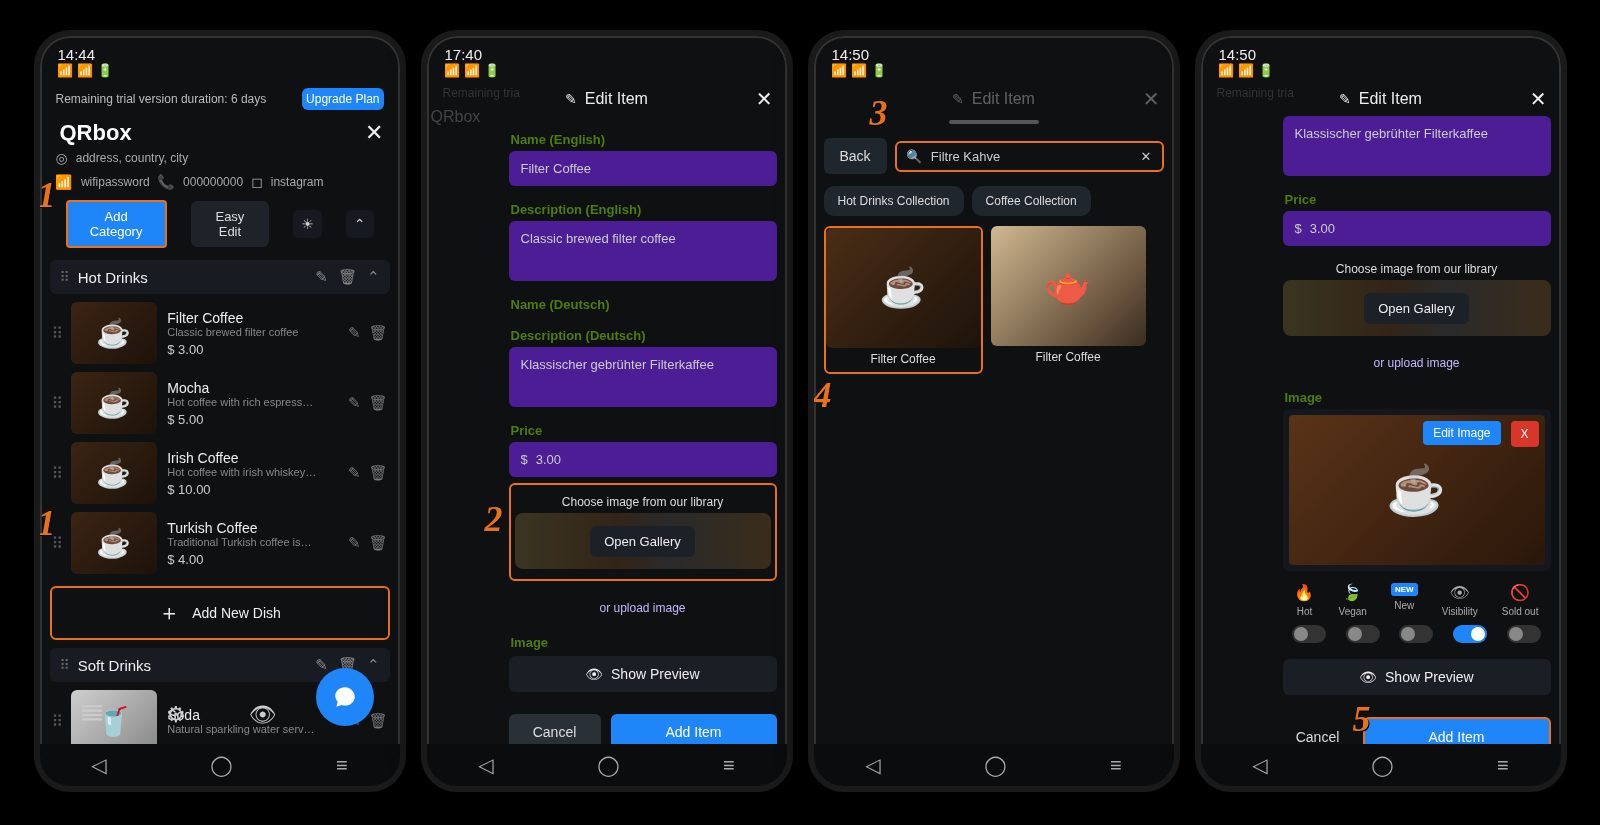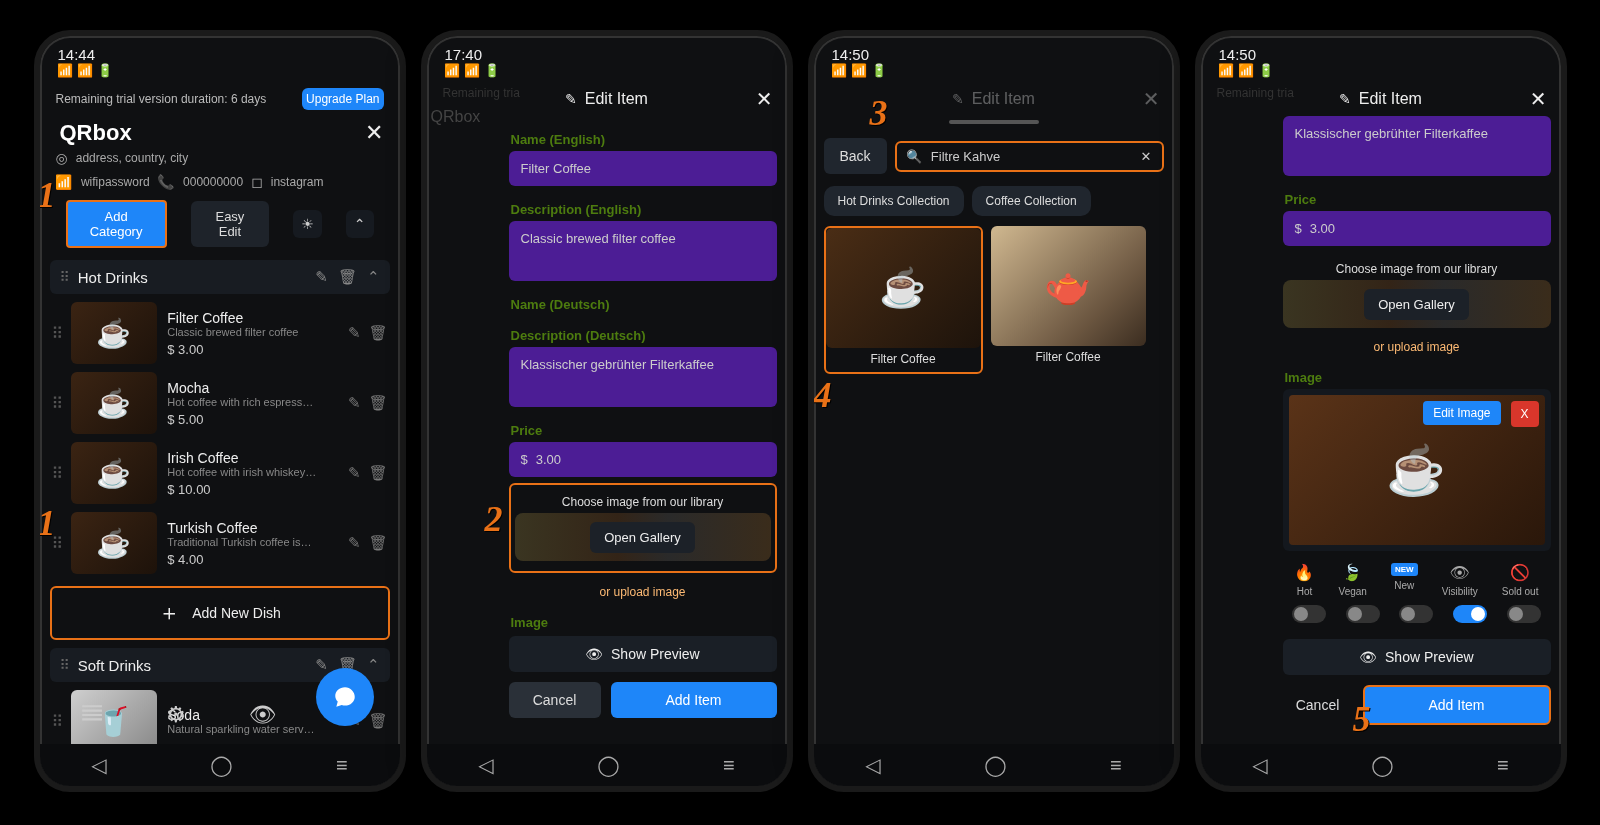--- a/index.html
+++ b/index.html
@@ -132,36 +132,36 @@
 }
 .field-input.tall { height:40px; }
 .field-prefix { display:flex; gap:8px; align-items:center; }
 .library-box {
   border:2px solid #e97117; border-radius:6px; padding:6px 4px 10px;
   margin-top:6px;
 }
 .library-box.plain { border:none; padding:6px 0 0; }
 .lib-title { font-size:12px; color:#ddd; text-align:center; padding:4px; }
 .lib-strip {
-  height:48px;
+  height:56px;
   background:linear-gradient(90deg,#3a3521 0%,#332417 40%,#2a2a2a 60%,#3a2c1b 100%);
   border-radius:8px;
   display:flex; align-items:center; justify-content:center;
 }
 .lib-open {
   background:#1c2128; color:#eee; font-size:13px;
   padding:8px 14px; border-radius:6px;
 }
-.or-text { text-align:center; font-size:12px; color:#fdba74; margin:12px 0; }
+.or-text { text-align:center; font-size:12px; color:#c4b5fd; margin:20px 0; }
 .preview-btn {
   background:#1a1f26; border-radius:6px;
   display:flex; align-items:center; justify-content:center; gap:8px;
   padding:10px; color:#eee; font-size:14px; margin-top:6px;
 }
-.modal-actions { display:flex; gap:10px; margin-top:10px; }
+.modal-actions { display:flex; gap:10px; margin-top:22px; }
 .modal-actions .cancel {
   flex:0 0 92px; background:#2a3038; color:#ddd; font-size:14px;
   display:flex; align-items:center; justify-content:center; border-radius:6px;
 }
 .modal-actions .submit {
   flex:1; background:#1e86f9; color:#fff; font-size:14px;
   display:flex; align-items:center; justify-content:center; border-radius:6px;
   padding:10px;
 }
 .dim-bg-text { color:#333; font-size:12px; padding-left:6px; }

